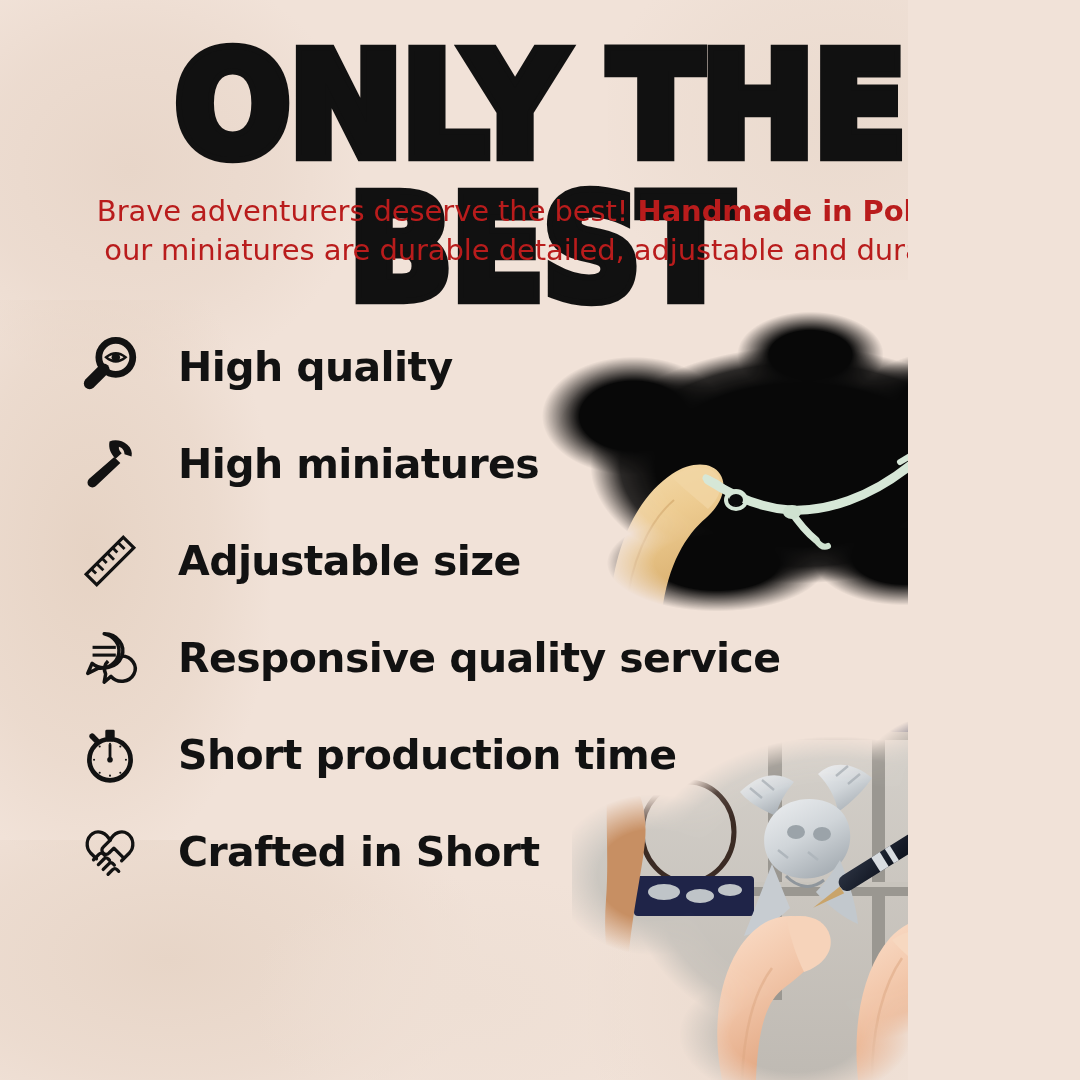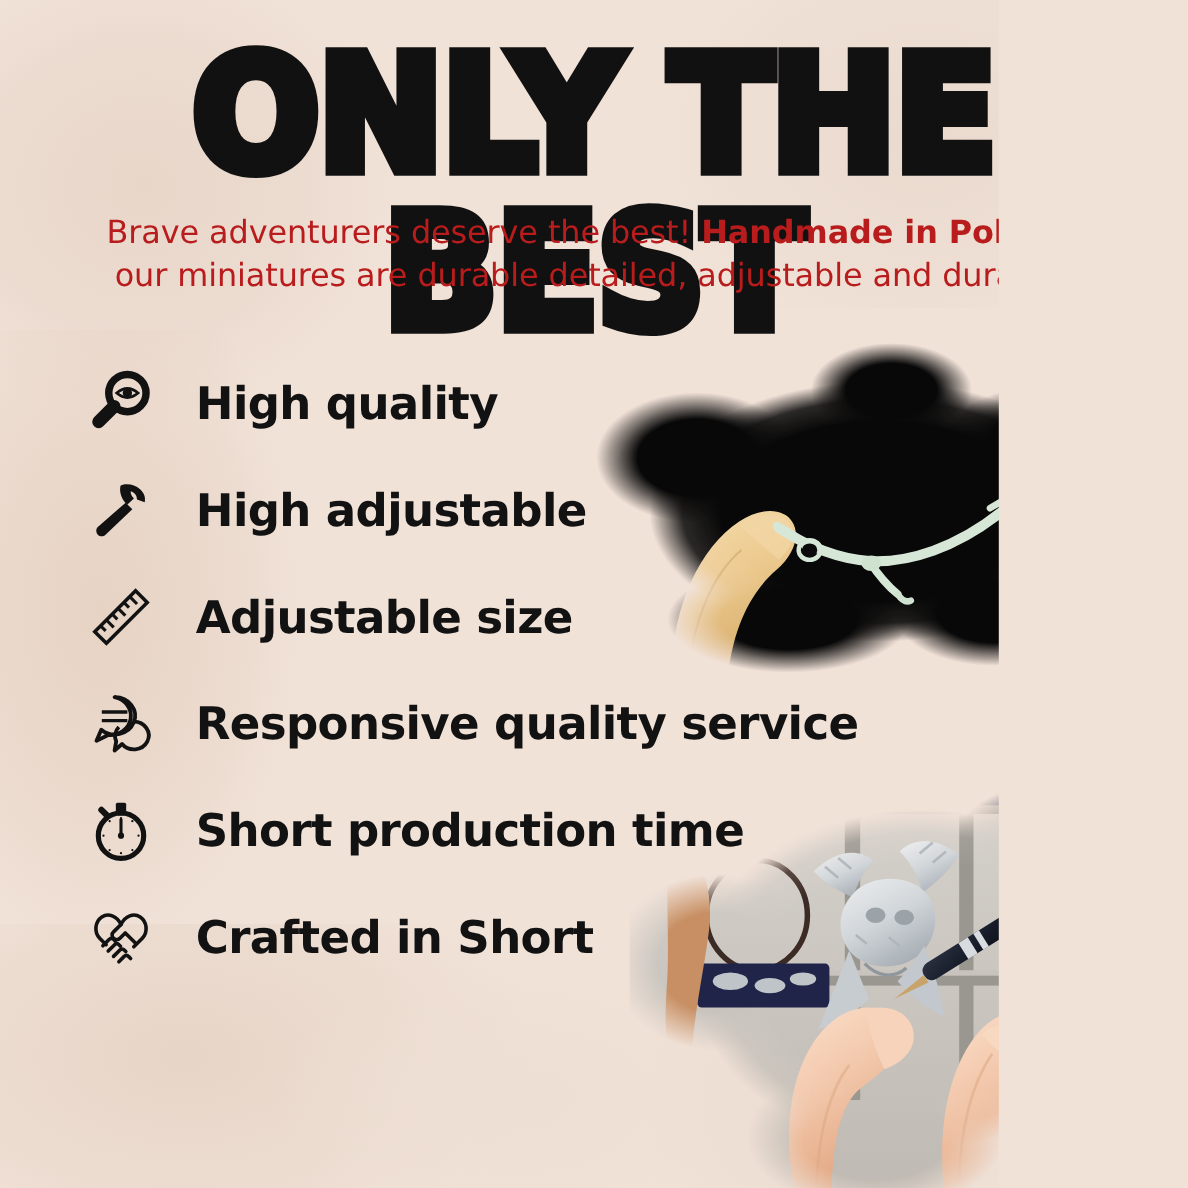--- a/index.html
+++ b/index.html
@@ -146,21 +146,21 @@
 
     <div class="frow">
       <div class="ficon">
         <svg viewBox="0 0 64 64" width="60" height="60" aria-hidden="true">
           <g fill="#121212">
             <path d="M31.5 8 C37 5.5 45 6.5 50.5 11.5 C54.5 15 56 19.5 55 24 L47.5 21.5 C47.5 17.5 45 14.5 41.5 13.5 C41 16 42.5 18.5 44.5 20.5 L38 26.5 C33 21.5 30 15 31.5 8 Z"></path>
             <path d="M36.5 24.5 L43 31 L17 55.5 C15 57.5 11.5 57.5 9.5 55.5 C7.5 53.5 7.5 50 9.5 48 Z"></path>
           </g>
         </svg>
       </div>
-      <div class="flabel">High adjustable</div>
+      <div class="flabel">High miniatures</div>
     </div>
 
     <div class="frow">
       <div class="ficon">
         <svg viewBox="0 0 64 64" width="60" height="60" aria-hidden="true">
           <g transform="rotate(-45 32 32)">
             <rect x="4" y="24" width="56" height="16" fill="none" stroke="#121212" stroke-width="3.4"></rect>
             <g stroke="#121212" stroke-width="3">
               <path d="M12 24 v7"></path>
                 <path d="M20 24 v10"></path>

